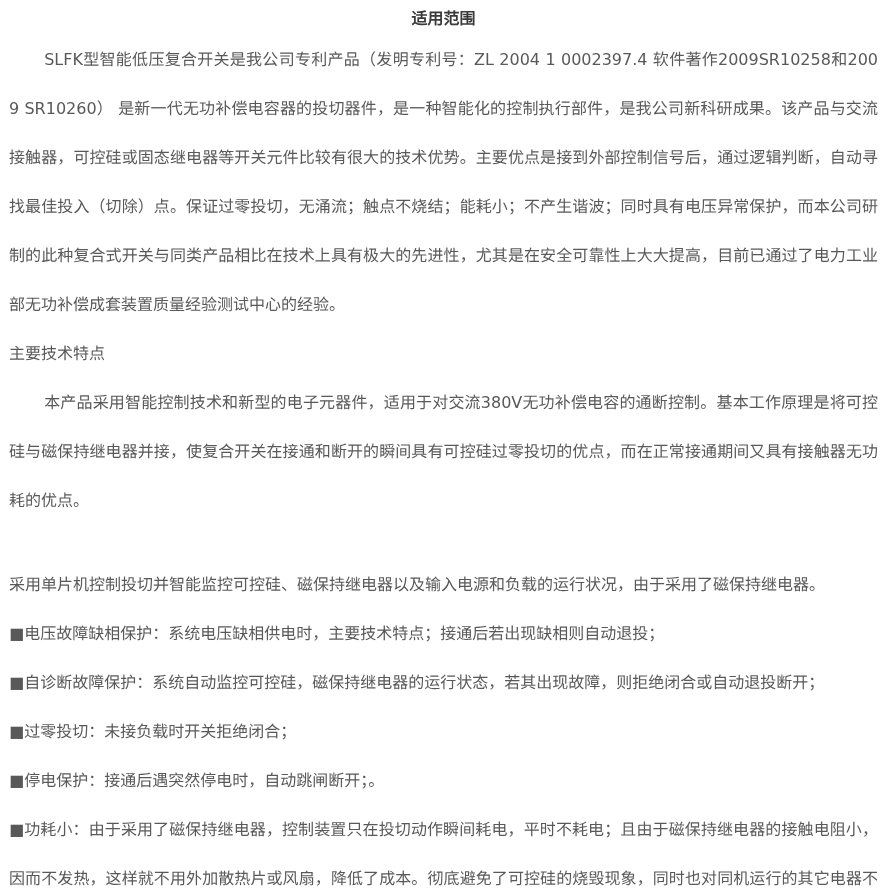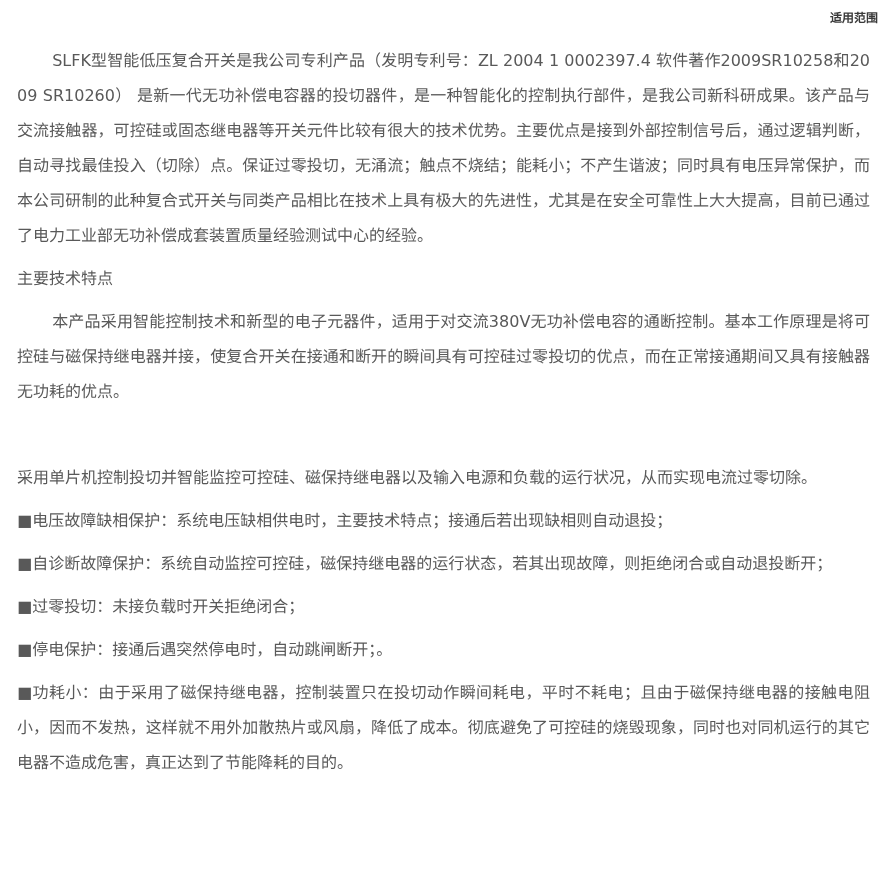--- a/index.html
+++ b/index.html
@@ -14,30 +14,30 @@
     font-family: "DejaVu Sans", sans-serif;
     font-size: 16px;
     color: #595959;
   }
   main {
     padding: 2px 9px 0 9px;
     box-sizing: border-box;
     width: 887px;
   }
   h1.doc-heading {
-    font-size: 12px;
+    font-size: 16px;
     line-height: 33px;
     font-weight: bold;
     color: #3a3a3a;
     margin: 0;
-    text-align: right;
+    text-align: center;
   }
   p.doc-para {
-    margin: 8px;
-    line-height: 35px;
+    margin: 0;
+    line-height: 49px;
     text-align: justify;
     text-justify: inter-ideograph;
     word-break: break-all;
   }
   p.first-indent {
     text-indent: 2.2em;
   }
   .blank-line {
     height: 35px;
   }
@@ -55,21 +55,21 @@
   <p class="doc-para first-indent">SLFK型智能低压复合开关是我公司专利产品（发明专利号：ZL 2004 1 0002397.4 软件著作2009SR10258和2009 SR10260） 是新一代无功补偿电容器的投切器件，是一种智能化的控制执行部件，是我公司新科研成果。该产品与交流接触器，可控硅或固态继电器等开关元件比较有很大的技术优势。主要优点是接到外部控制信号后，通过逻辑判断，自动寻找最佳投入（切除）点。保证过零投切，无涌流；触点不烧结；能耗小；不产生谐波；同时具有电压异常保护，而本公司研制的此种复合式开关与同类产品相比在技术上具有极大的先进性，尤其是在安全可靠性上大大提高，目前已通过了电力工业部无功补偿成套装置质量经验测试中心的经验。</p>
 
   <p class="doc-para">主要技术特点</p>
 
   <p class="doc-para first-indent">本产品采用智能控制技术和新型的电子元器件，适用于对交流380V无功补偿电容的通断控制。基本工作原理是将可控硅与磁保持继电器并接，使复合开关在接通和断开的瞬间具有可控硅过零投切的优点，而在正常接通期间又具有接触器无功耗的优点。</p>
 
 
 
   <div class="blank-line"></div>
 
-  <p class="doc-para">采用单片机控制投切并智能监控可控硅、磁保持继电器以及输入电源和负载的运行状况，从而实现电流过零切除。</p>
+  <p class="doc-para">采用单片机控制投切并智能监控可控硅、磁保持继电器以及输入电源和负载的运行状况，由于采用了磁保持继电器。</p>
 
   <p class="doc-para"><span class="bullet-marker">■</span><span>电压故障缺相保护：系统电压缺相供电时，主要技术特点；接通后若出现缺相则自动退投；</span></p>
 
 
   <p class="doc-para"><span class="bullet-marker">■</span><span>自诊断故障保护：系统自动监控可控硅，磁保持继电器的运行状态，若其出现故障，则拒绝闭合或自动退投断开；</span></p>
 
   <p class="doc-para"><span class="bullet-marker">■</span><span>过零投切：未接负载时开关拒绝闭合；</span></p>
 
   <p class="doc-para"><span class="bullet-marker">■</span><span>停电保护：接通后遇突然停电时，自动跳闸断开；。</span></p>
 

